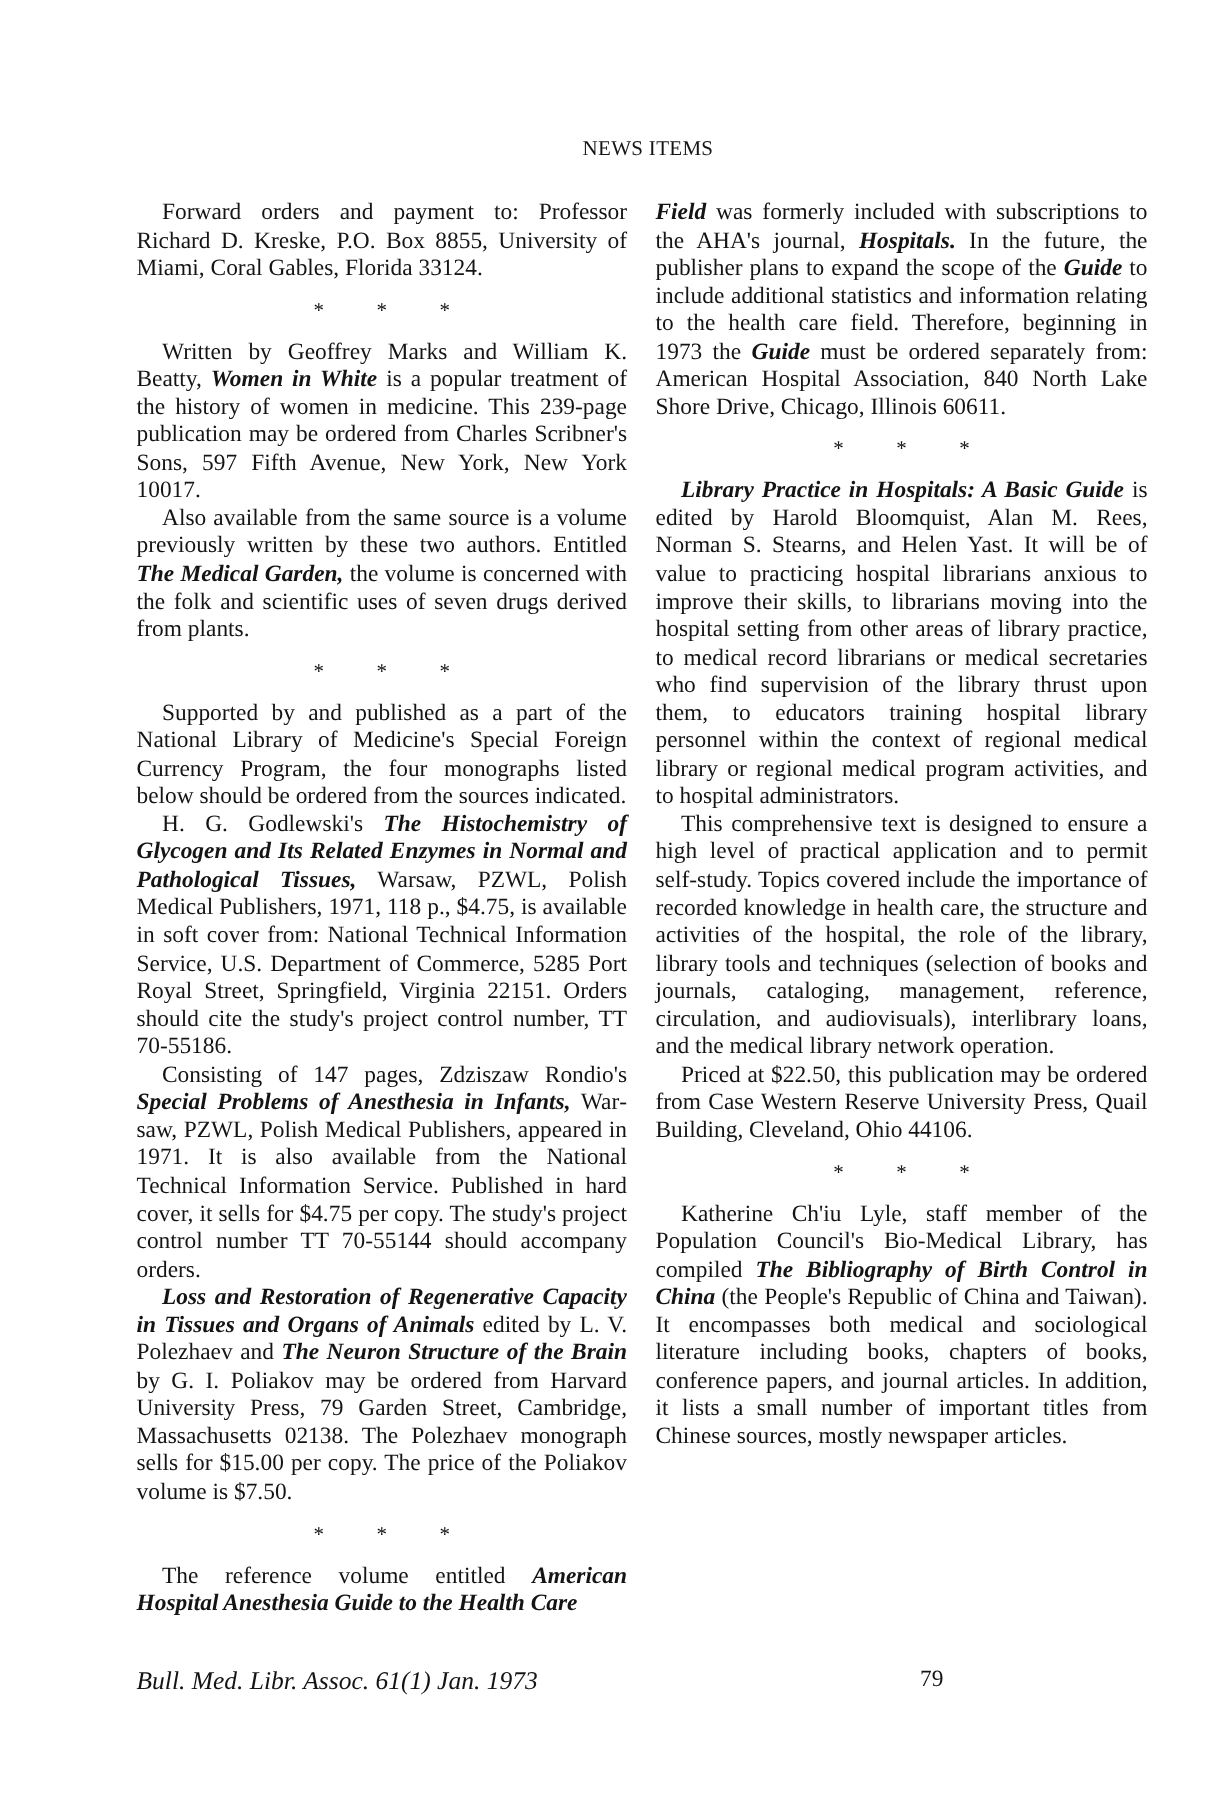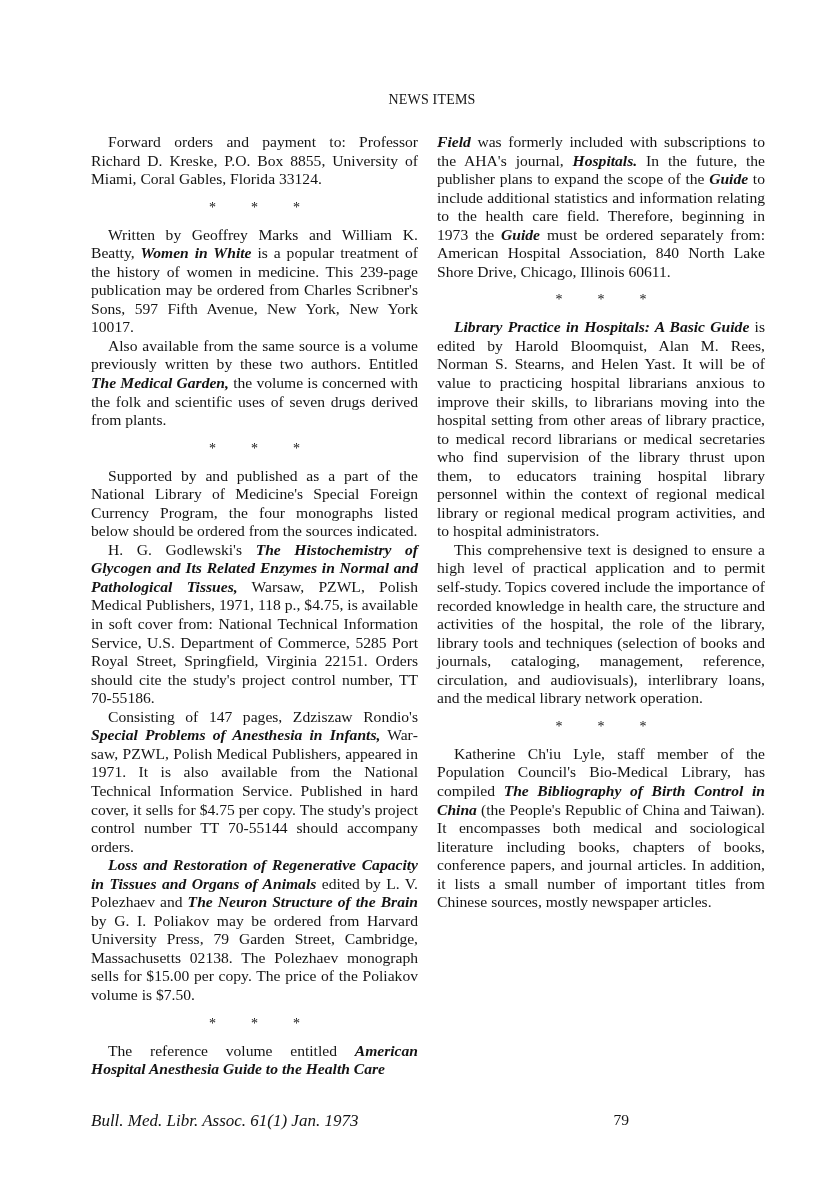--- a/index.html
+++ b/index.html
@@ -61,20 +61,21 @@
     <p class="para noindent"><i>Field</i><span> was formerly included with subscriptions to the AHA's journal, </span><i>Hospitals.</i><span> In the future, the publisher plans to expand the scope of the </span><i>Guide</i><span> to include additional statistics and infor­mation relating to the health care field. There­fore, beginning in 1973 the </span><i>Guide</i><span> must be ordered separately from: American Hospital Association, 840 North Lake Shore Drive, Chi­cago, Illinois 60611.</span></p>
 
     <div class="stars">
       <span>*</span><span>*</span><span>*</span>
     </div>
 
     <p class="para"><i>Library Practice in Hospitals: A Basic Guide</i><span> is edited by Harold Bloomquist, Alan M. Rees, Norman S. Stearns, and Helen Yast. It will be of value to practicing hospital librarians anxious to improve their skills, to librarians moving into the hospital setting from other areas of library practice, to medical record librarians or medical secretaries who find supervision of the library thrust upon them, to educators training hospital library personnel within the context of regional medical library or regional medical program activities, and to hospital administra­tors.</span></p>
 
     <p class="para">This comprehensive text is designed to en­sure a high level of practical application and to permit self-study. Topics covered include the importance of recorded knowledge in health care, the structure and activities of the hos­pital, the role of the library, library tools and techniques (selection of books and journals, cataloging, management, reference, circulation, and audiovisuals), interlibrary loans, and the medical library network operation.</p>
 
+    <p class="para">Priced at $22.50, this publication may be ordered from Case Western Reserve Univer­sity Press, Quail Building, Cleveland, Ohio 44106.</p>
 
     <div class="stars">
       <span>*</span><span>*</span><span>*</span>
     </div>
 
     <p class="para"><span>Katherine Ch'iu Lyle, staff member of the Population Council's Bio-Medical Library, has compiled </span><i>The Bibliography of Birth Control in China</i><span> (the People's Republic of China and Taiwan). It encompasses both medical and so­ciological literature including books, chapters of books, conference papers, and journal arti­cles. In addition, it lists a small number of important titles from Chinese sources, mostly newspaper articles.</span></p>
 
   </div>
 
   <div class="footer-left">Bull. Med. Libr. Assoc. 61(1) Jan. 1973</div>

